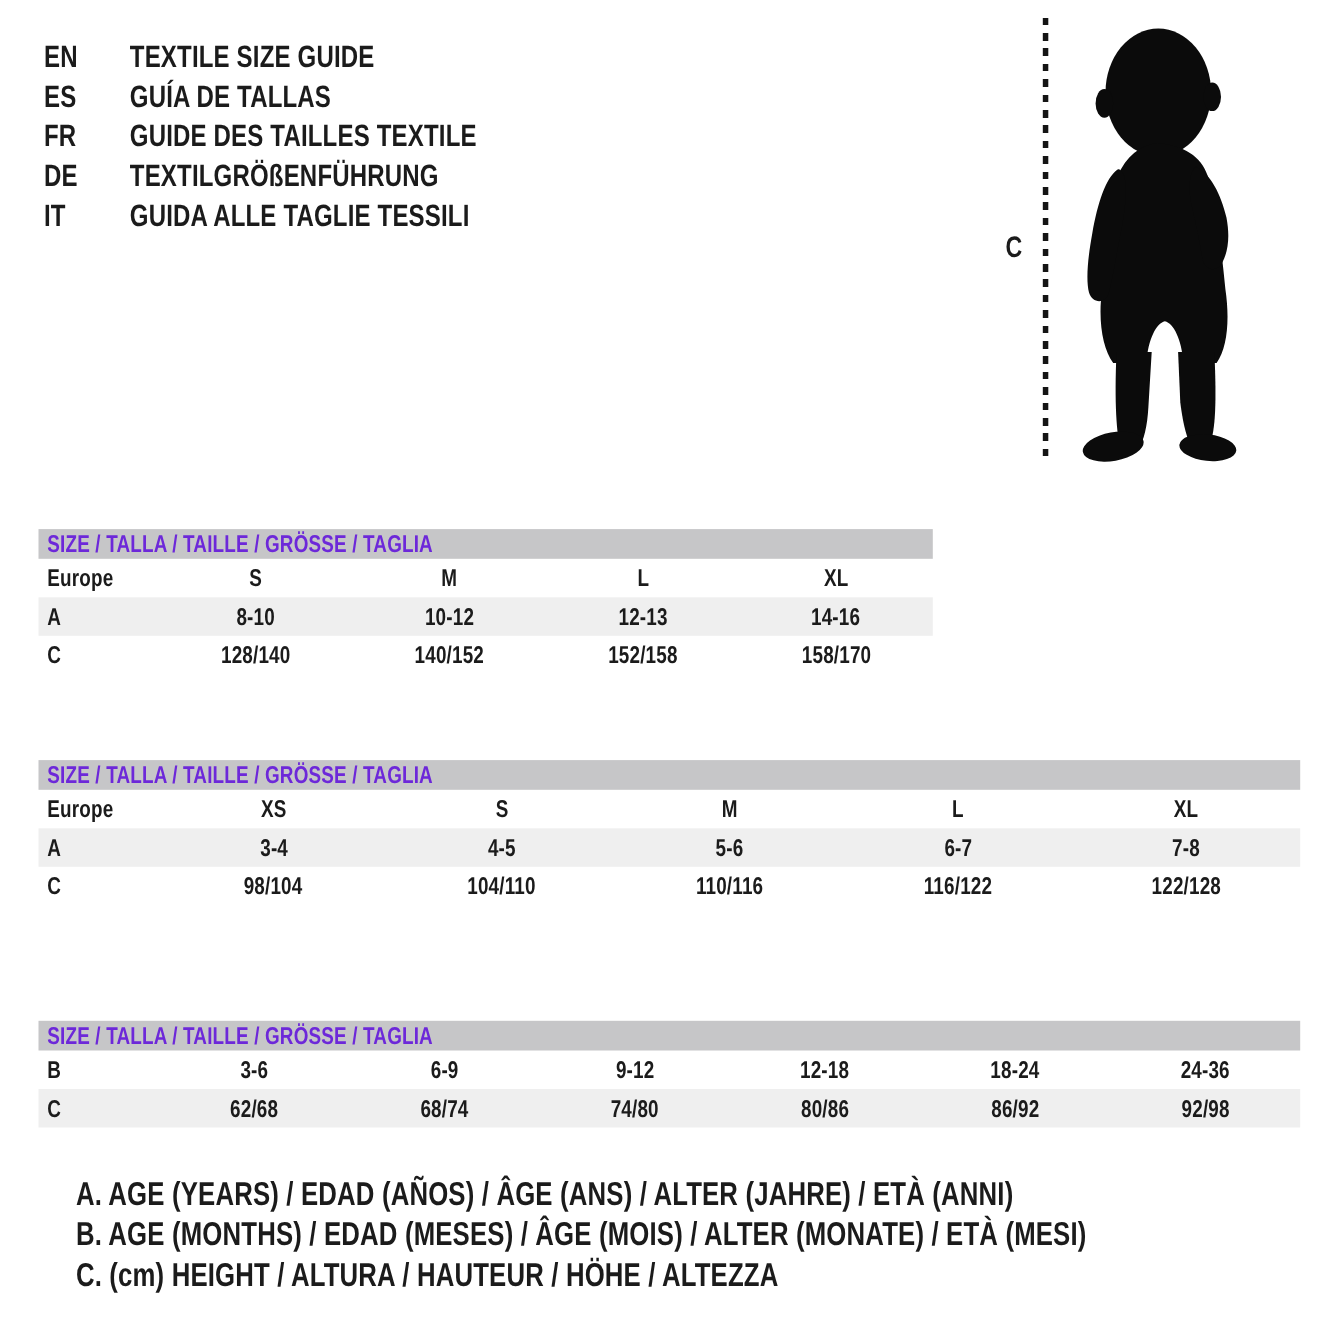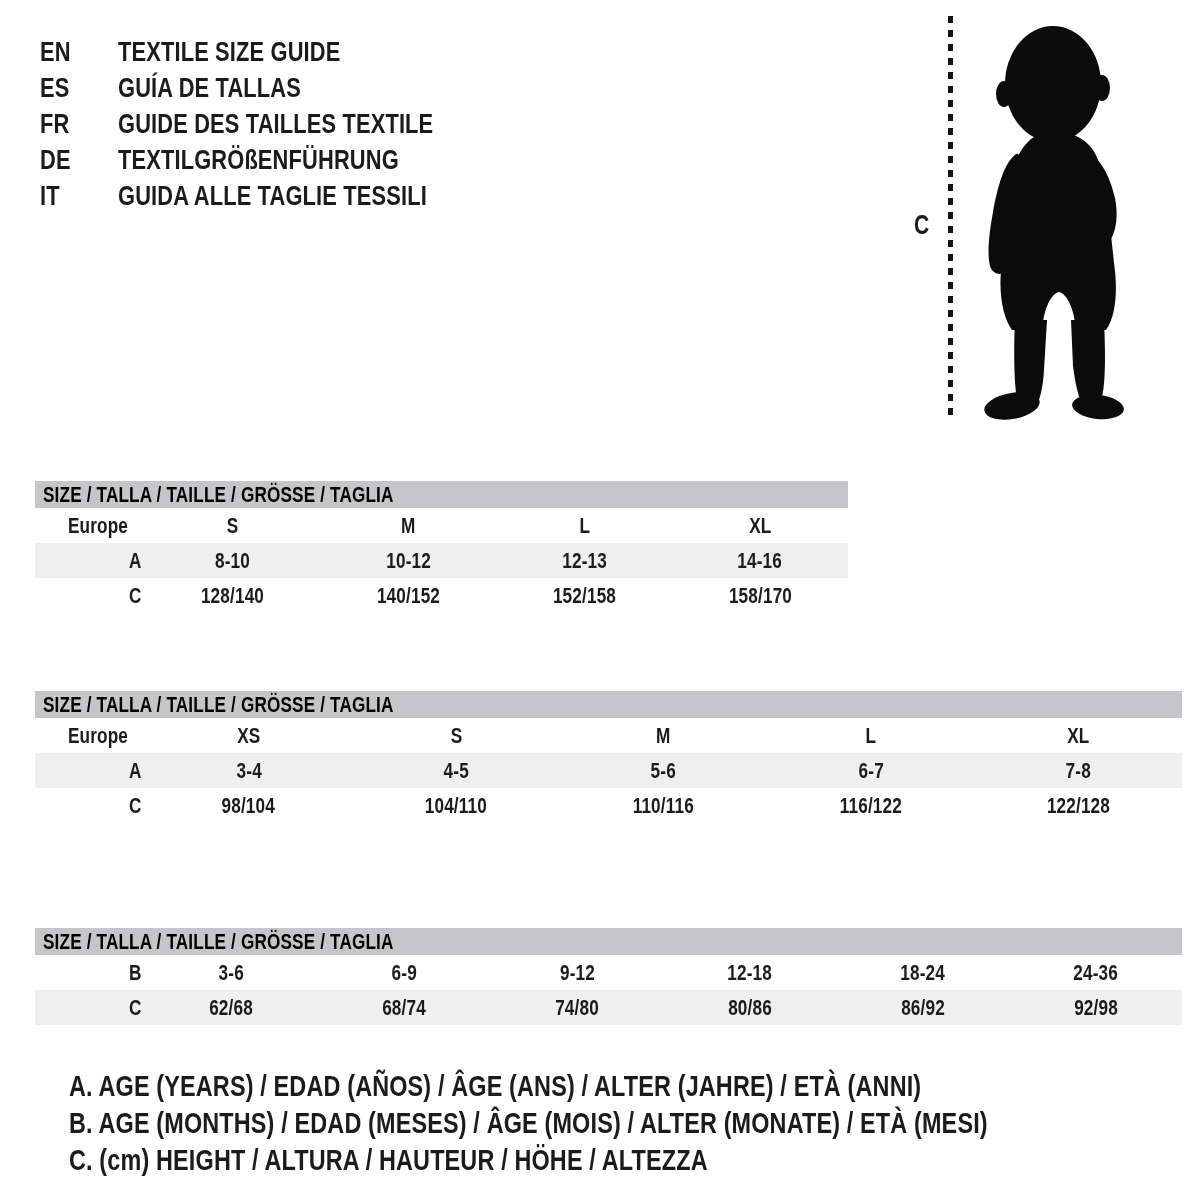--- a/index.html
+++ b/index.html
@@ -35,28 +35,28 @@
   .c-label { position:absolute; left:914px; top:210px; font-size:27px; }
   .silhouette { position:absolute; left:960px; top:18px; width:184px; height:402px; }
 
   
   .sec-title { position:absolute; font-size:23px; }
   .sub-a { font-size:14px; vertical-align:-4px; }
 
   
   .sg-table { position:absolute; }
   .thead {
-    height:27px; background:#c6c6c8; color:#000000;
+    height:27px; background:#c6c6c8; color:#6d28d9;
     display:flex; align-items:center; padding-left:8px;
     font-size:22px; box-sizing:border-box;
   }
   .trow { height:35px; display:flex; align-items:center; font-size:22px; }
   .trow.striped { background:#efefef; }
   .cell { flex:1; display:flex; justify-content:center; align-items:center; overflow:visible; }
-  .cell.lab { flex:0 0 110px; justify-content:flex-end; padding-left:8px; box-sizing:border-box; }
+  .cell.lab { flex:0 0 110px; justify-content:flex-start; padding-left:8px; box-sizing:border-box; }
 
   
   .legend-line { position:absolute; left:53px; font-size:30px;margin-left:16px; }
 </style>
 </head>
 <body>
 
 <div id="canvas">
 
   <div class="lang-block">

